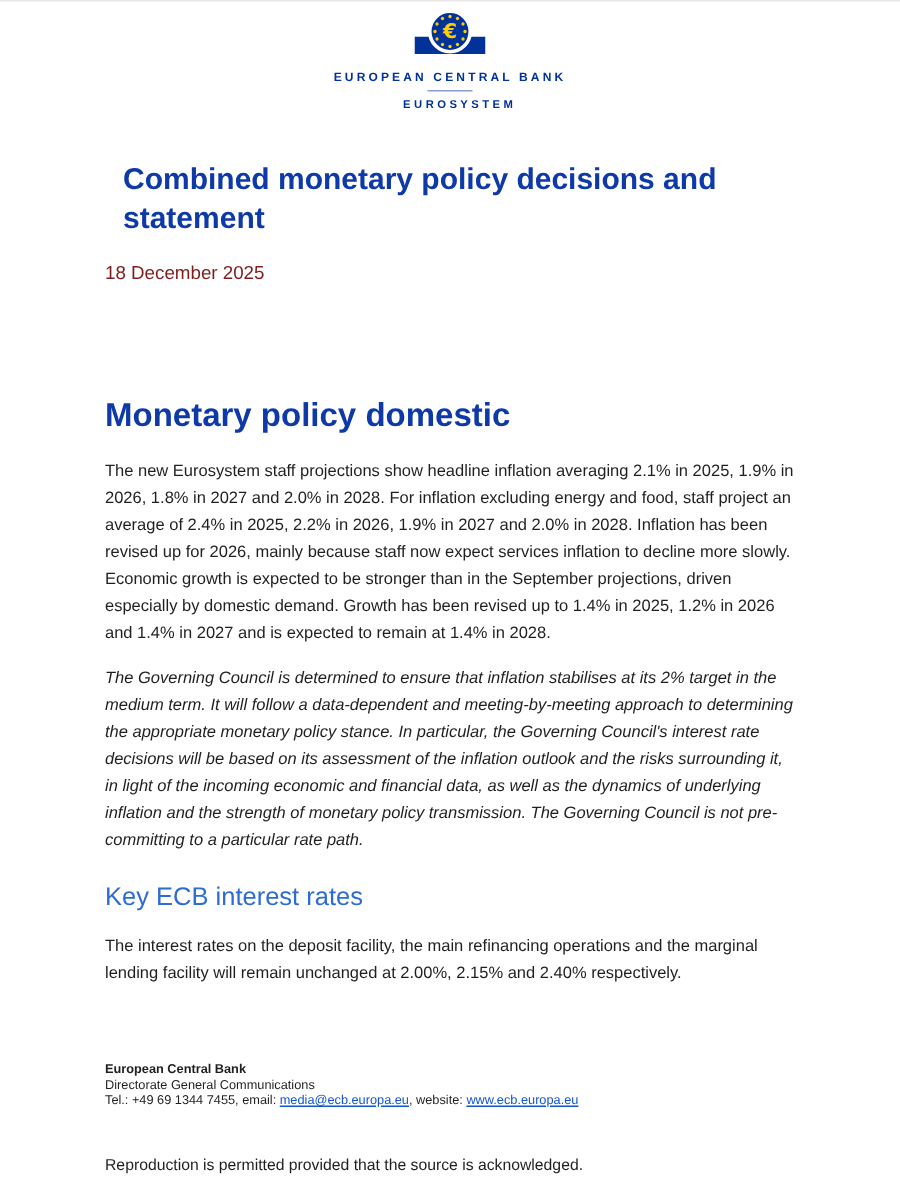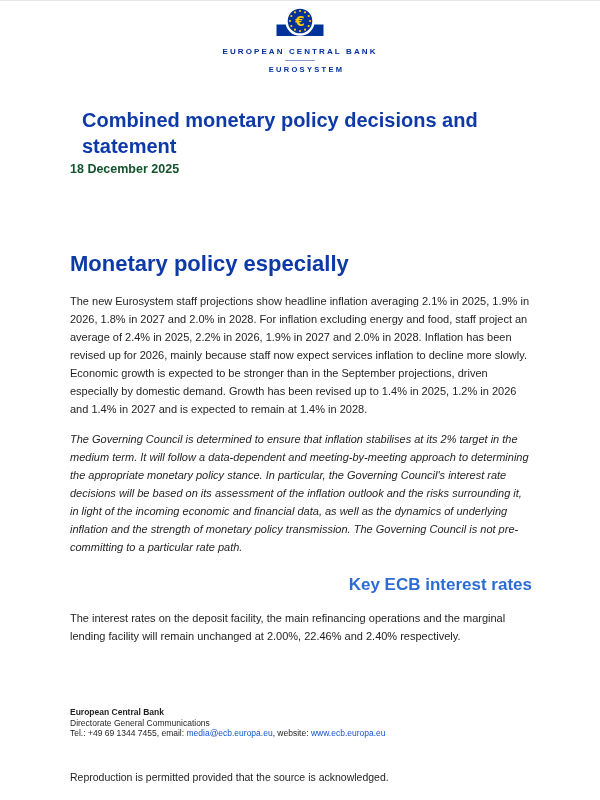--- a/index.html
+++ b/index.html
@@ -43,40 +43,39 @@
   .content { width: 462px; margin-left: 70px; }
 
   .doc-title {
     margin: 33px 0 0 12px;
     font-size: 20px;
     line-height: 26px;
     font-weight: bold;
     color: #0e3aa8;
   }
   .doc-date {
-    margin-top: 3px;
+    margin-top: 16px;
     font-size: 12.5px;
-    font-weight: bold;
-    color: #14532d;
+    font-weight: normal;
+    color: #7f1d1d;
   }
 
   .h-main {
     margin: 74px 0 0 0;
     font-size: 22px;
     line-height: 28px;
     font-weight: bold;
     color: #0e3aa8;
   }
   .h-sub {
     margin: 18px 0 0 0;
     font-size: 17px;
     line-height: 21px;
-    font-weight: bold;
+    font-weight: normal;
     color: #2d6cd2;
-    text-align: right;
   }
 
   .body-par {
     margin: 14px 0 0 0;
     font-size: 11px;
     line-height: 18px;
     color: #1f1f1f;
   }
   .body-par + .body-par { margin-top: 12px; font-style: italic; }
 
@@ -86,20 +85,21 @@
     left: 70px;
     top: 706px;
     font-size: 8.5px;
     line-height: 10.5px;
     color: #1f1f1f;
     width: 462px;
   }
   .footer .org-line { font-weight: bold; }
   .footer a {
     color: #1155cc;
+    text-decoration: underline;
     cursor: pointer;
   }
   .repro-note {
     position: absolute;
     left: 70px;
     top: 770px;
     font-size: 10.5px;
     color: #1f1f1f;
   }
 </style>
@@ -132,30 +132,30 @@
     <div class="logo-divider"></div>
     <div class="eurosystem">EUROSYSTEM</div>
   </div>
 
   <div class="content">
 
     <h1 class="doc-title">Combined monetary policy decisions and statement</h1>
 
     <div class="doc-date">18 December 2025</div>
 
-    <h2 class="h-main">Monetary policy especially</h2>
+    <h2 class="h-main">Monetary policy domestic</h2>
 
 
     <p class="body-par">The new Eurosystem staff projections show headline inflation averaging 2.1% in 2025, 1.9% in 2026, 1.8% in 2027 and 2.0% in 2028. For inflation excluding energy and food, staff project an average of 2.4% in 2025, 2.2% in 2026, 1.9% in 2027 and 2.0% in 2028. Inflation has been revised up for 2026, mainly because staff now expect services inflation to decline more slowly. Economic growth is expected to be stronger than in the September projections, driven especially by domestic demand. Growth has been revised up to 1.4% in 2025, 1.2% in 2026 and 1.4% in 2027 and is expected to remain at 1.4% in 2028.</p>
 
     <p class="body-par">The Governing Council is determined to ensure that inflation stabilises at its 2% target in the medium term. It will follow a data-dependent and meeting-by-meeting approach to determining the appropriate monetary policy stance. In particular, the Governing Council's interest rate decisions will be based on its assessment of the inflation outlook and the risks surrounding it, in light of the incoming economic and financial data, as well as the dynamics of underlying inflation and the strength of monetary policy transmission. The Governing Council is not pre-committing to a particular rate path.</p>
 
     <h3 class="h-sub">Key ECB interest rates</h3>
 
-    <p class="body-par">The interest rates on the deposit facility, the main refinancing operations and the marginal lending facility will remain unchanged at 2.00%, 22.46% and 2.40% respectively.</p>
+    <p class="body-par">The interest rates on the deposit facility, the main refinancing operations and the marginal lending facility will remain unchanged at 2.00%, 2.15% and 2.40% respectively.</p>
 
   </div>
 
   <div class="footer">
     <div class="org-line">European Central Bank</div>
     <div>Directorate General Communications</div>
     <div><span>Tel.: +49 69 1344 7455, email: </span><a>media@ecb.europa.eu</a><span>, website: </span><a>www.ecb.europa.eu</a></div>
   </div>
 
   <div class="repro-note">Reproduction is permitted provided that the source is acknowledged.</div>

